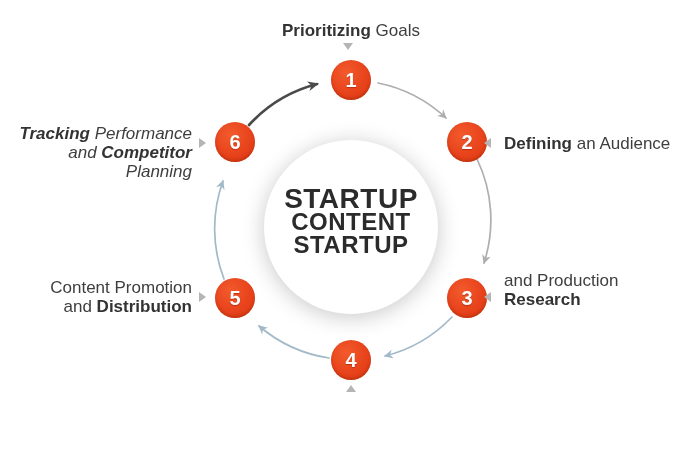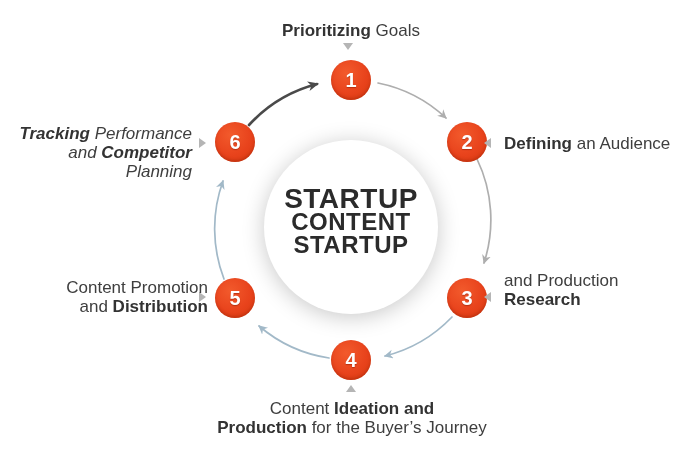--- a/index.html
+++ b/index.html
@@ -107,26 +107,22 @@
 
   <div class="label t-left" style="left:504px;top:134px;width:190px;">
     <div><span class="b">Defining </span><span>an Audience</span></div>
   </div>
 
   <div class="label t-left" style="left:504px;top:271px;width:190px;">
     <div><span>and Production</span></div>
     <div><span class="b">Research</span></div>
   </div>
 
-  <div class="label t-center" style="left:197px;top:399px;width:310px;">
-    <div><span>Content </span><span class="b">Ideation and</span></div>
-    <div><span class="b">Production</span><span> for the Buyer’s Journey</span></div>
-  </div>
 
-  <div class="label t-right" style="left:16px;top:278px;width:192px;">
+  <div class="label t-right" style="left:0px;top:278px;width:192px;">
     <div><span>Content Promotion</span></div>
     <div><span>and </span><span class="b">Distribution</span></div>
   </div>
 
   <div class="label t-right" style="left:0px;top:124px;width:192px;font-style:italic;">
     <div><span class="b">Tracking</span><span> Performance</span></div>
     <div><span>and </span><span class="b">Competitor</span><span> Planning</span></div>
   </div>
 
 </div>

